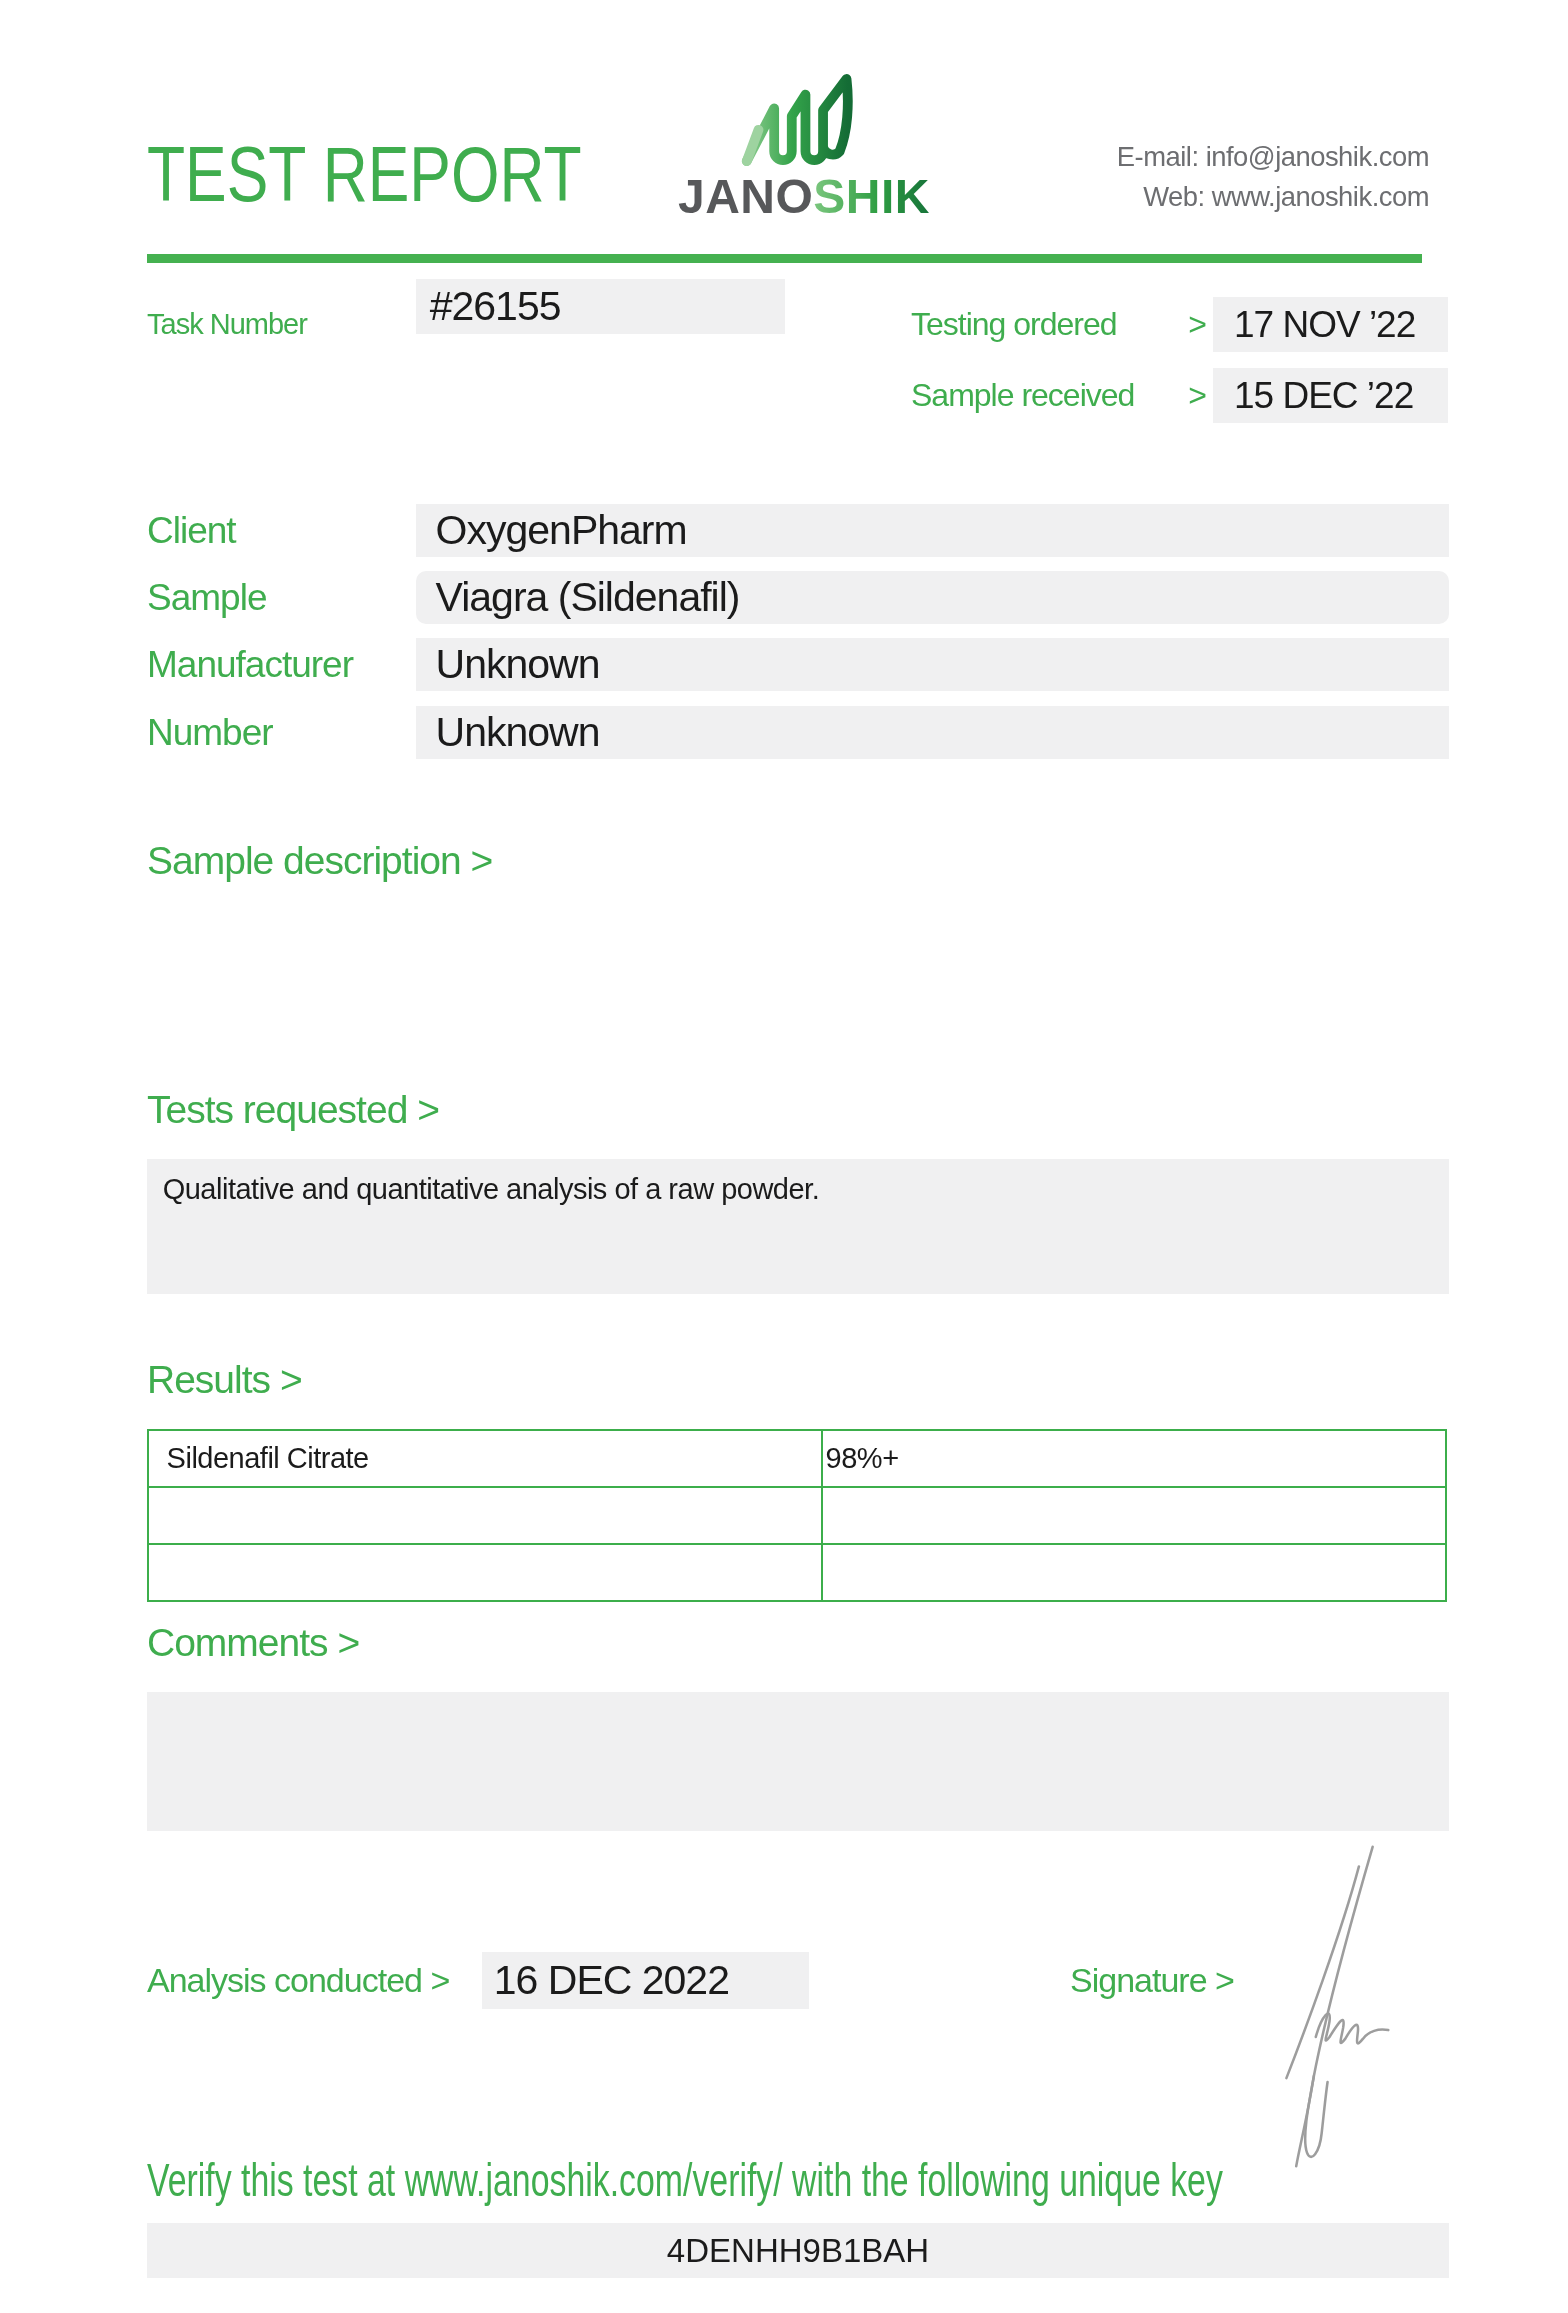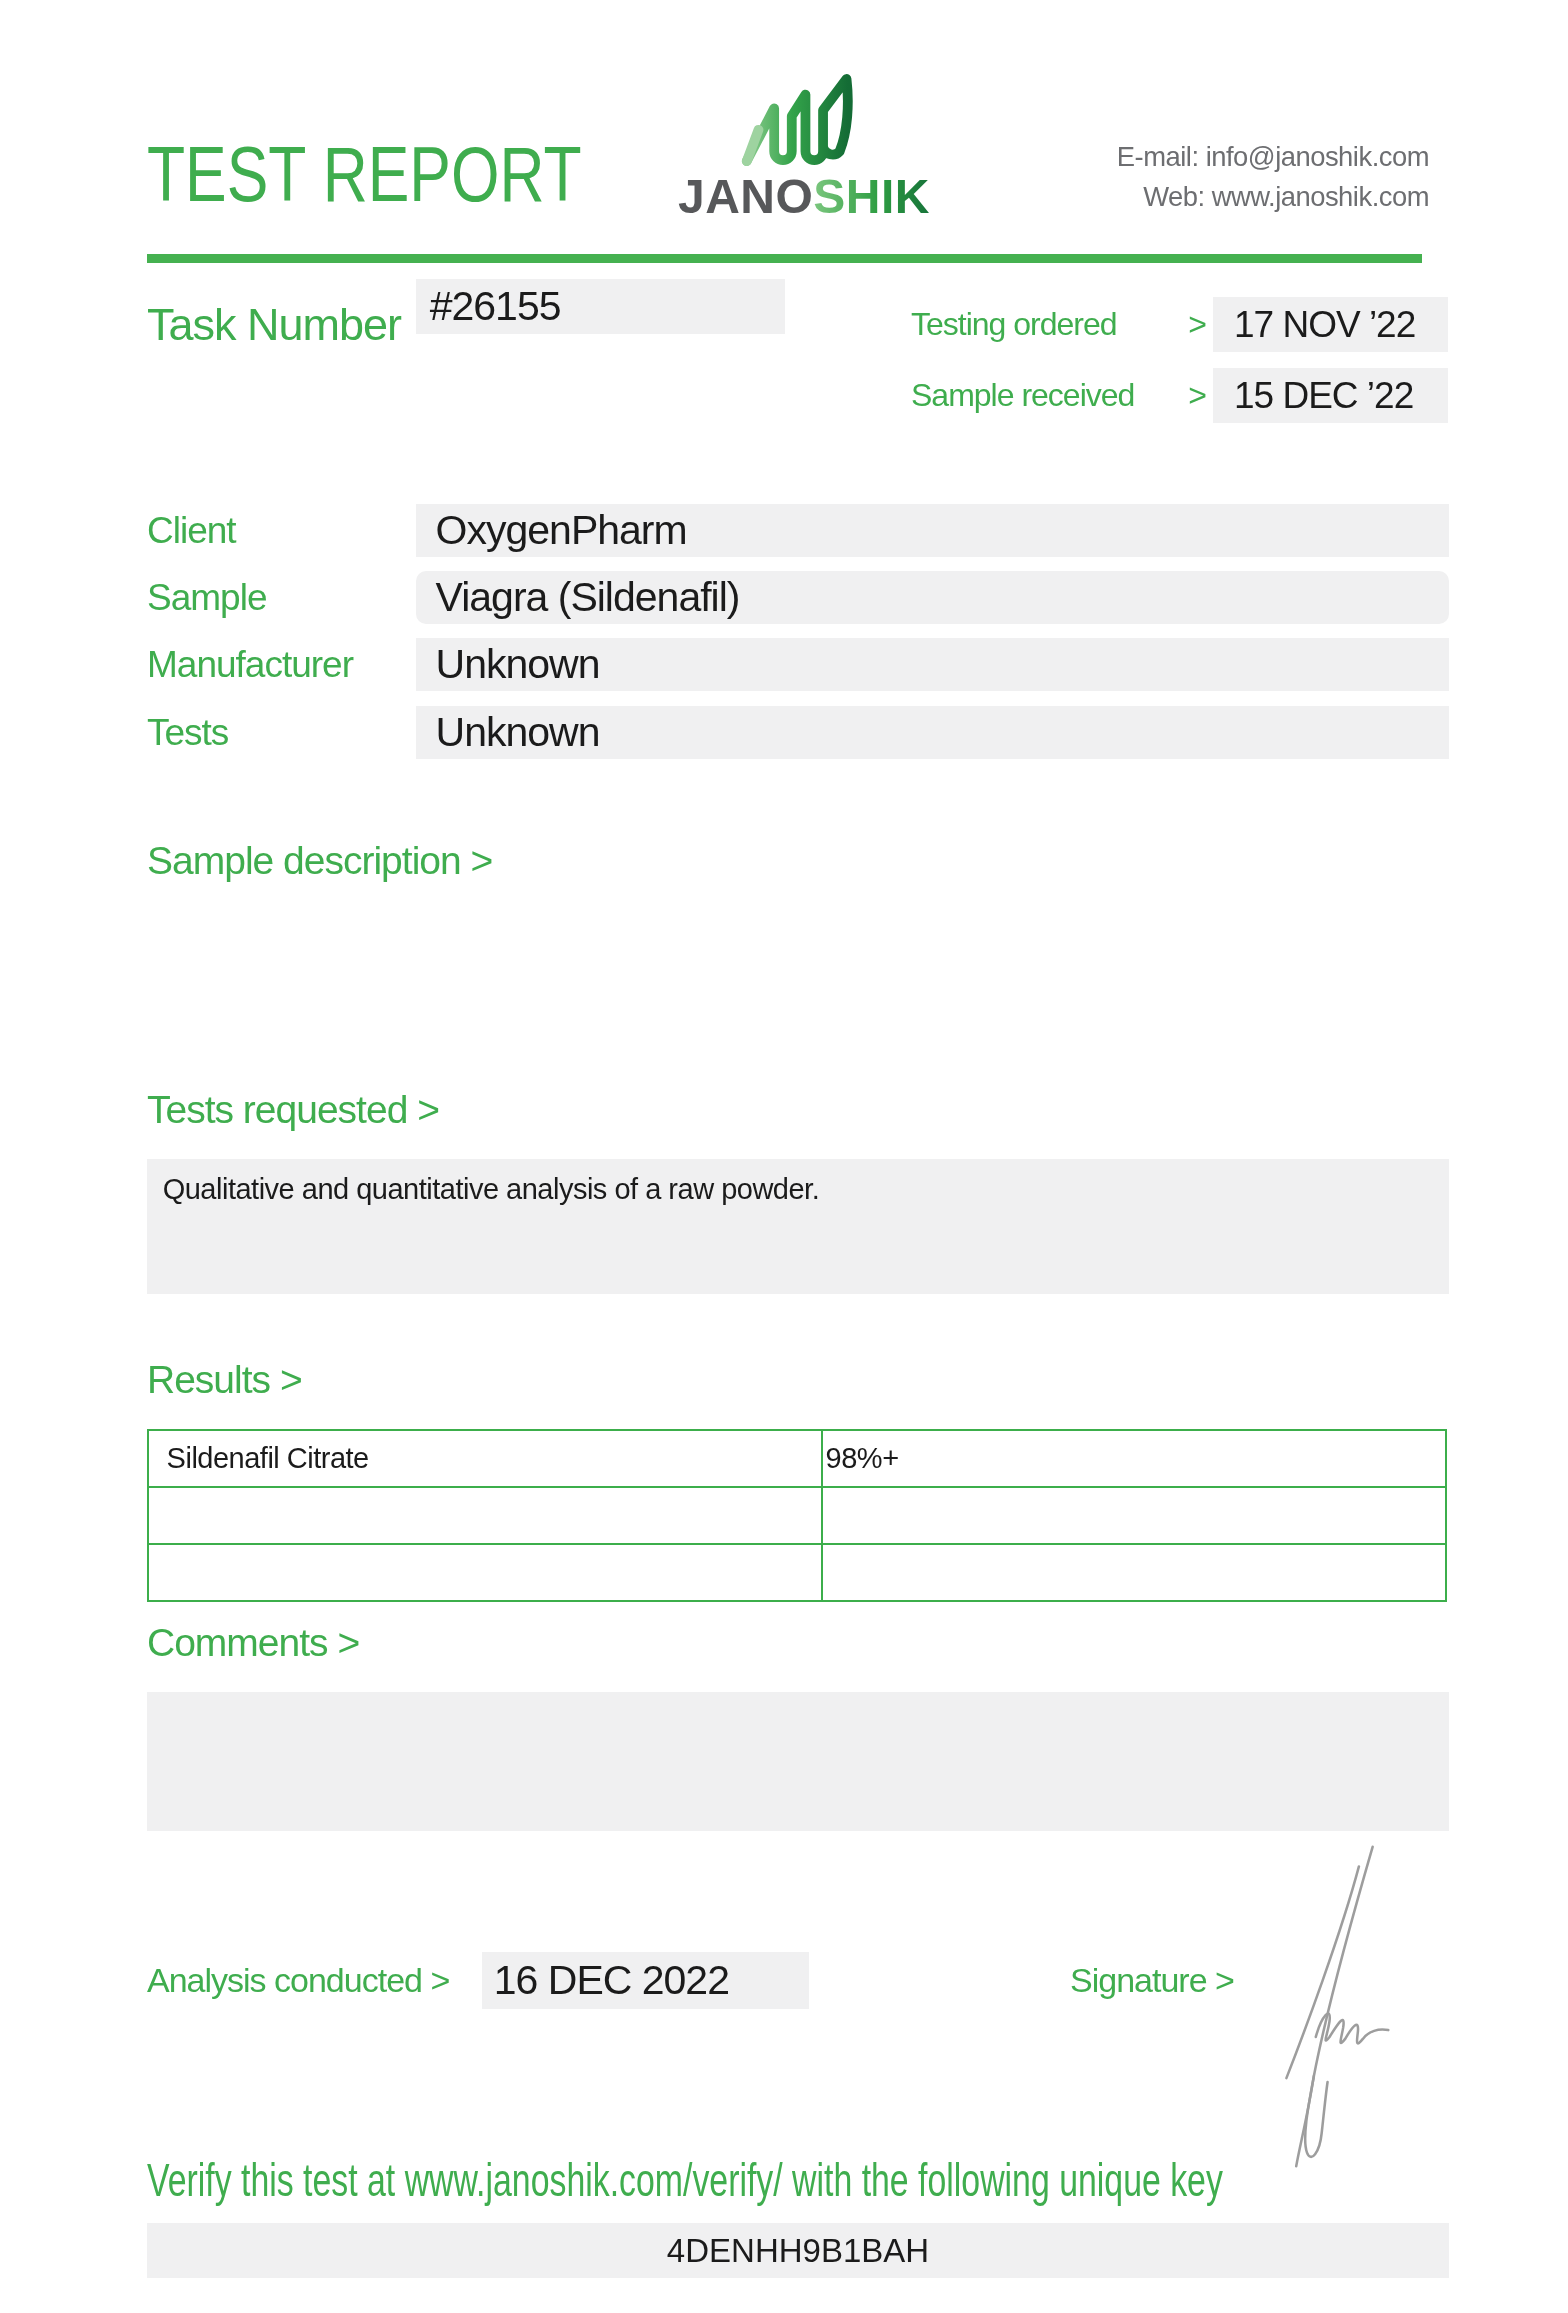--- a/index.html
+++ b/index.html
@@ -22,21 +22,21 @@
   .contact { position:absolute; right:139px; top:137px; text-align:right;
              color:#6d6e71; font-size:27.4px; line-height:40px; white-space:nowrap; }
   .rule { position:absolute; left:147px; top:254px; width:1275px; height:8.8px; background:#45b150; }
 
   
   .glabel { color:#3fad4e; white-space:nowrap; }
   .gbox { background:#f0f0f1; position:absolute; }
   .heading { position:absolute; left:147px; font-size:39px; color:#3fad4e; letter-spacing:-1px; white-space:nowrap; }
 
   
-  .task-label { position:absolute; left:147px; top:297px; height:55px; line-height:55px; font-size:45px; letter-spacing:-1px; }
+  .task-label { position:absolute; left:147px; top:297px; height:55px; line-height:55px; font-size:29px; letter-spacing:-1px; }
   .task-box { left:416px; top:279px; width:369px; height:55px; }
   .task-box span { display:block; padding-left:13.7px; line-height:55px; font-size:41px; letter-spacing:-1px; }
   .date-row-label { position:absolute; left:911px; width:295px; height:55px;
                     display:flex; justify-content:space-between; align-items:center;
                     font-size:32px; letter-spacing:-1px; color:#3fad4e; }
   .date-box { left:1213px; width:235px; height:55px; }
   .date-box span { display:block; padding-left:21px; line-height:55px; font-size:37px; letter-spacing:-1px; }
 
   
   .info-label { position:absolute; left:147px; height:53px; line-height:53px; font-size:37px; letter-spacing:-1px; }
@@ -132,21 +132,21 @@
   <div class="info-label glabel" style="top:571px;">Sample</div>
   <div class="gbox info-box" style="top:571px;border-radius:10px;">
     <span>Viagra (Sildenafil)</span>
   </div>
 
   <div class="info-label glabel" style="top:638px;">Manufacturer</div>
   <div class="gbox info-box" style="top:638px;">
     <span>Unknown</span>
   </div>
 
-  <div class="info-label glabel" style="top:706px;">Tests</div>
+  <div class="info-label glabel" style="top:706px;">Number</div>
   <div class="gbox info-box" style="top:706px;">
     <span>Unknown</span>
   </div>
 
   <div class="heading" style="top:839px;">Sample description &gt;</div>
 
   <div class="heading" style="top:1088px;">Tests requested &gt;</div>
   <div class="gbox area-box" style="top:1159px; height:135px;">
     <span>Qualitative and quantitative analysis of a raw powder.</span>
   </div>

